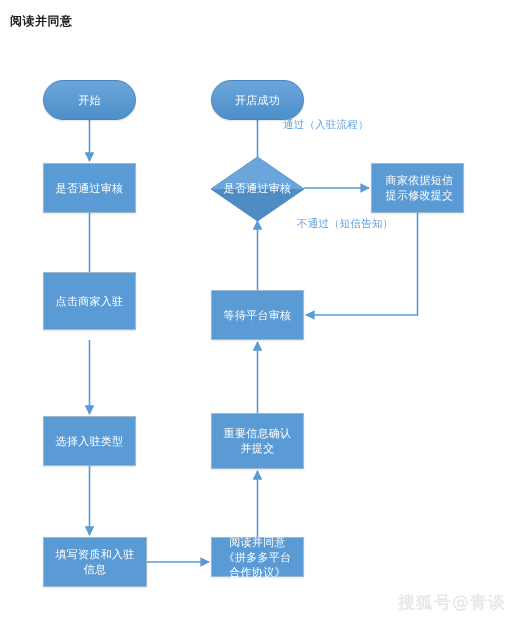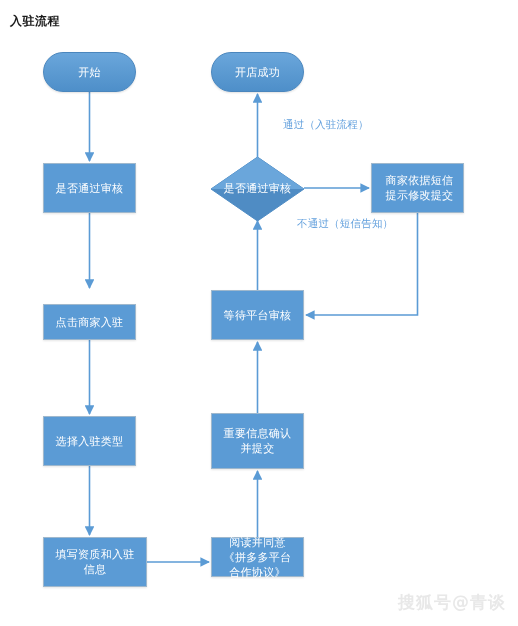--- a/index.html
+++ b/index.html
@@ -43,20 +43,21 @@
     background: #5b9bd5;
     border: 1px solid #a6a6a6;
     padding: 2px 6px;
     letter-spacing: 0.3px;
   }
   .node.terminal {
     border-radius: 22px;
     border: 1px solid #4a86bd;
     background: linear-gradient(180deg, #6aa6db 0%, #4e8fc9 100%);
     box-shadow: 0 1px 2px rgba(0,0,0,0.12);
+    margin-top: 28px;
   }
   .node.process {
     background: #5b9bd5;
     border: 1px solid #9fb8cd;
     box-shadow: 0 1px 2px rgba(0,0,0,0.10);
   }
   .diamond-wrap {
     position: absolute;
     display: flex;
     align-items: center;
@@ -93,21 +94,21 @@
     font-weight: bold;
     color: #e8e8e8;
     letter-spacing: 1px;
     white-space: nowrap;
     user-select: none;
   }
 </style>
 </head>
 <body>
 
-<div class="page-title">入驻流程</div>
+<div class="page-title">阅读并同意</div>
 
 <svg id="canvas" viewBox="0 0 518 626" xmlns="http://www.w3.org/2000/svg">
   <defs>
     <marker id="arrow" viewBox="0 0 10 10" refX="9" refY="5" markerWidth="6" markerHeight="6" orient="auto-start-reverse">
       <path d="M 0 0 L 10 5 L 0 10 z" fill="#5b9bd5"></path>
     </marker>
   </defs>
 
   <path d="M 89.5 92 L 89.5 161" stroke="#5b9bd5" stroke-width="1.6" fill="none" marker-end="url(#arrow)"></path>
 
@@ -133,21 +134,21 @@
 </svg>
 
 <div class="node terminal" style="left:43px; top:52px; width:93px; height:40px;">
   <span>开始</span>
 </div>
 
 <div class="node process" style="left:43px; top:163px; width:93px; height:50px;">
   <span>是否通过审核</span>
 </div>
 
-<div class="node process" style="left:43px; top:304px; width:93px; height:36px;">
+<div class="node process" style="left:43px; top:272px; width:93px; height:58px;">
   <span>点击商家入驻</span>
 </div>
 
 <div class="node process" style="left:43px; top:416px; width:93px; height:50px;">
   <span>选择入驻类型</span>
 </div>
 
 <div class="node process" style="left:43px; top:537px; width:104px; height:50px;">
   <span>填写资质和入驻信息</span>
 </div>

